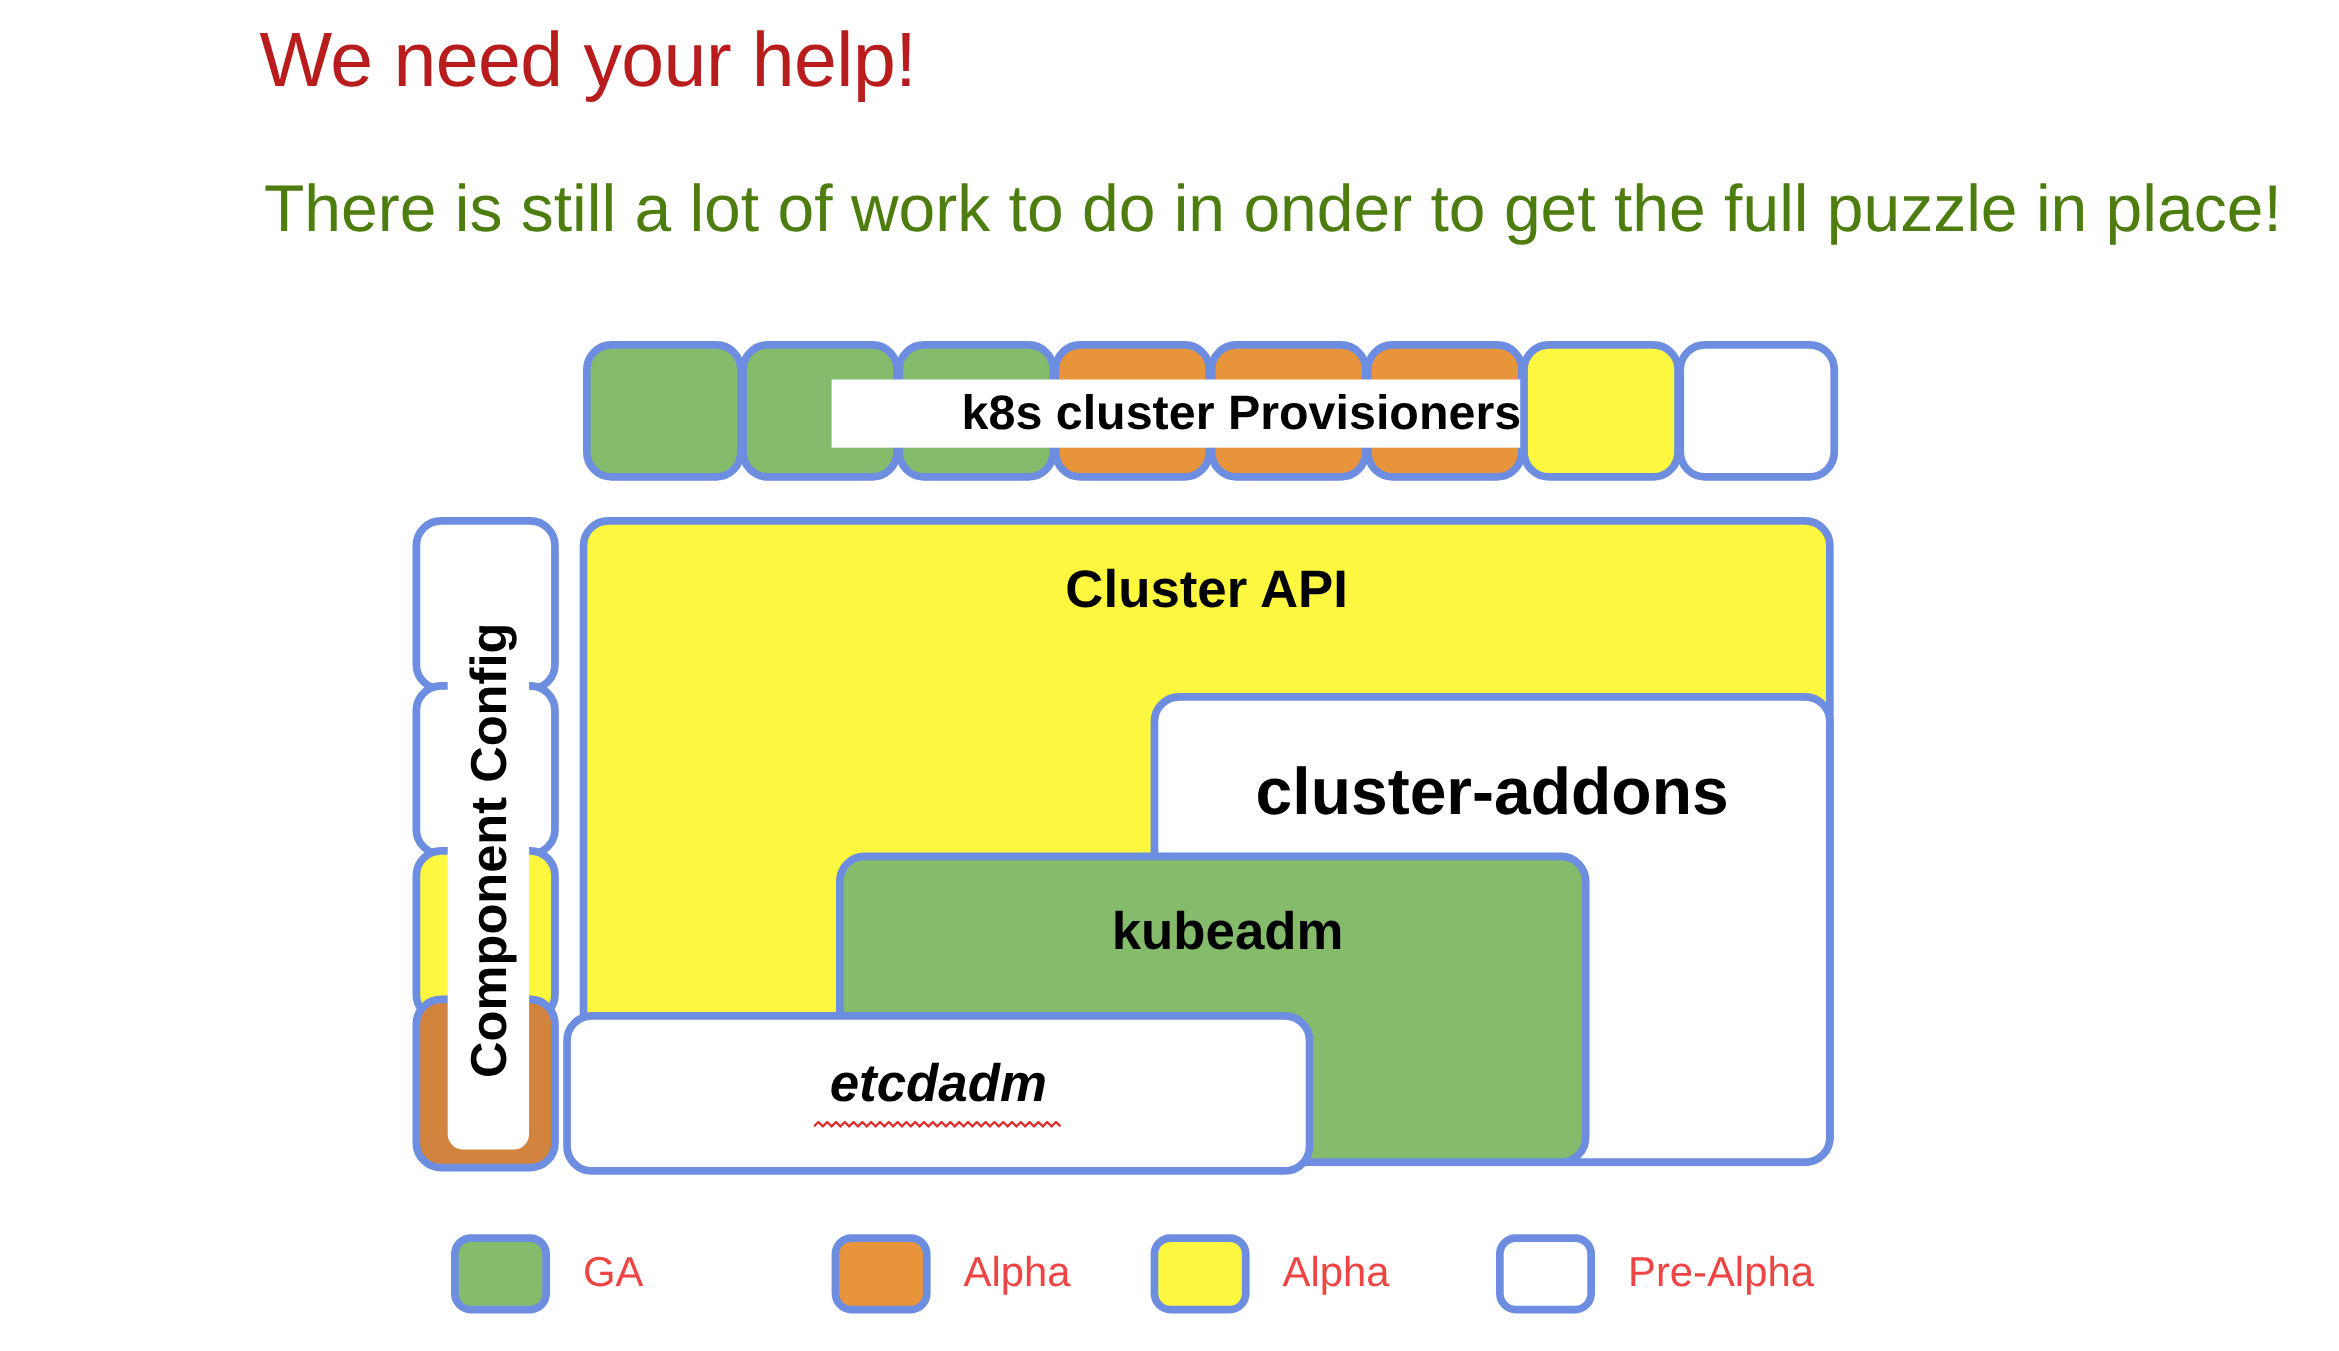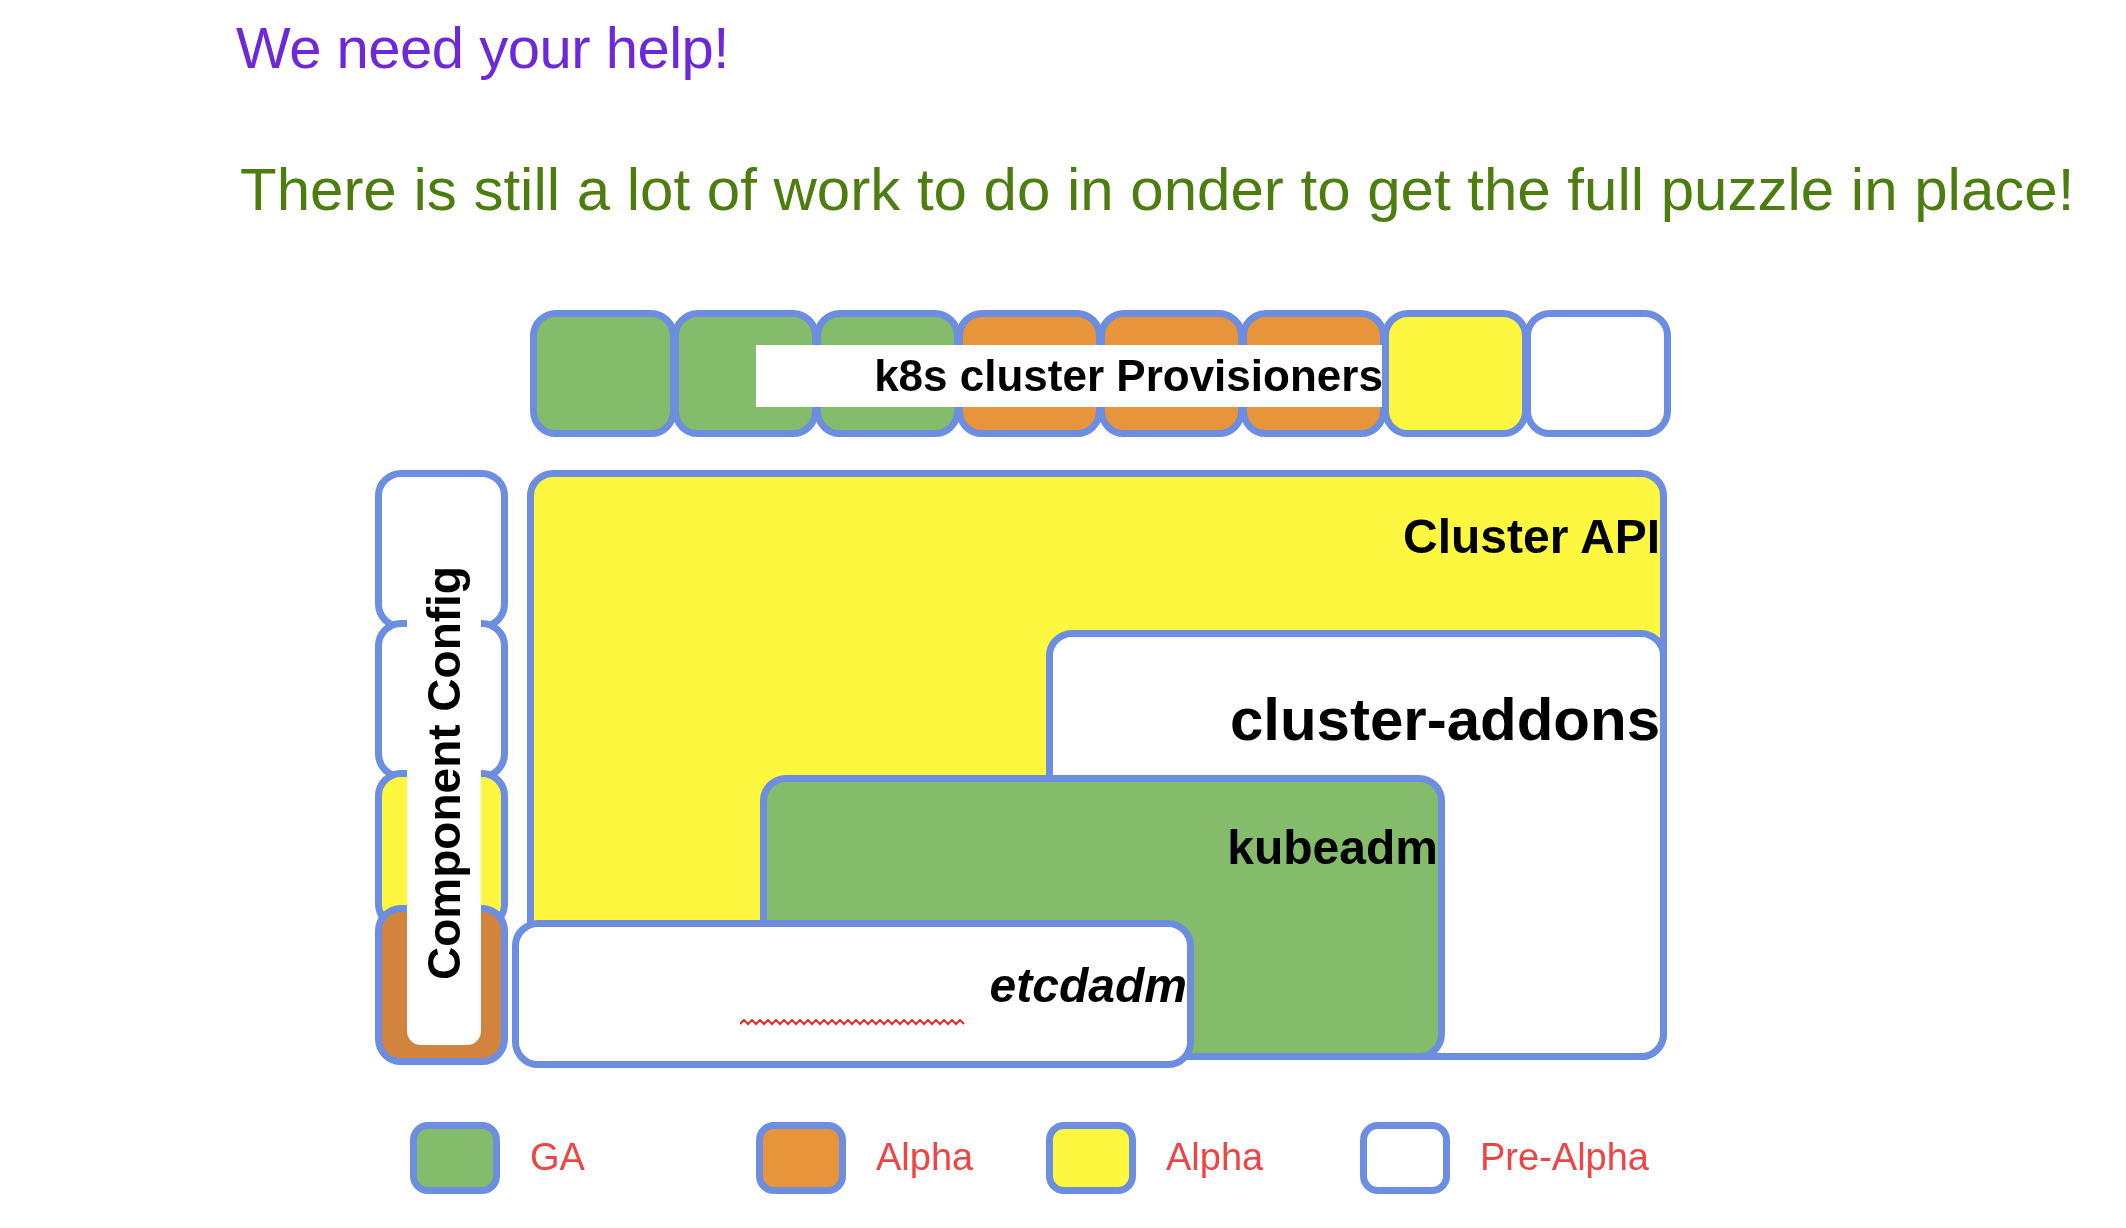--- a/index.html
+++ b/index.html
@@ -13,23 +13,23 @@
     position: relative;
     font-family: "Liberation Sans", sans-serif;
     overflow: hidden;
   }
 
   
   #slide-title {
     position: absolute;
     left: 236px;
     top: 14px;
-    font-size: 58px;
+    font-size: 70px;
     font-weight: 400;
-    color: #6d28d9;
+    color: #b91c1c;
     letter-spacing: -0.5px;
     white-space: nowrap;
   }
   #slide-subtitle {
     position: absolute;
     left: 240px;
     top: 155px;
     font-size: 60px;
     font-weight: 400;
     color: #4d7c0f;
@@ -41,21 +41,21 @@
     position: absolute;
     box-sizing: border-box;
     border: 7px solid #6d8de0;
     border-radius: 26px;
     background: #ffffff;
   }
   .pbox > .lbl {
     position: absolute;
     left: 0;
     right: 0;
-    text-align: right;
+    text-align: center;
     font-weight: bold;
     color: #000000;
     white-space: nowrap;
   }
 
   
   #provisioner-row { position: absolute; left: 0; top: 0; }
   .prov-box {
     position: absolute;
     top: 310px;

